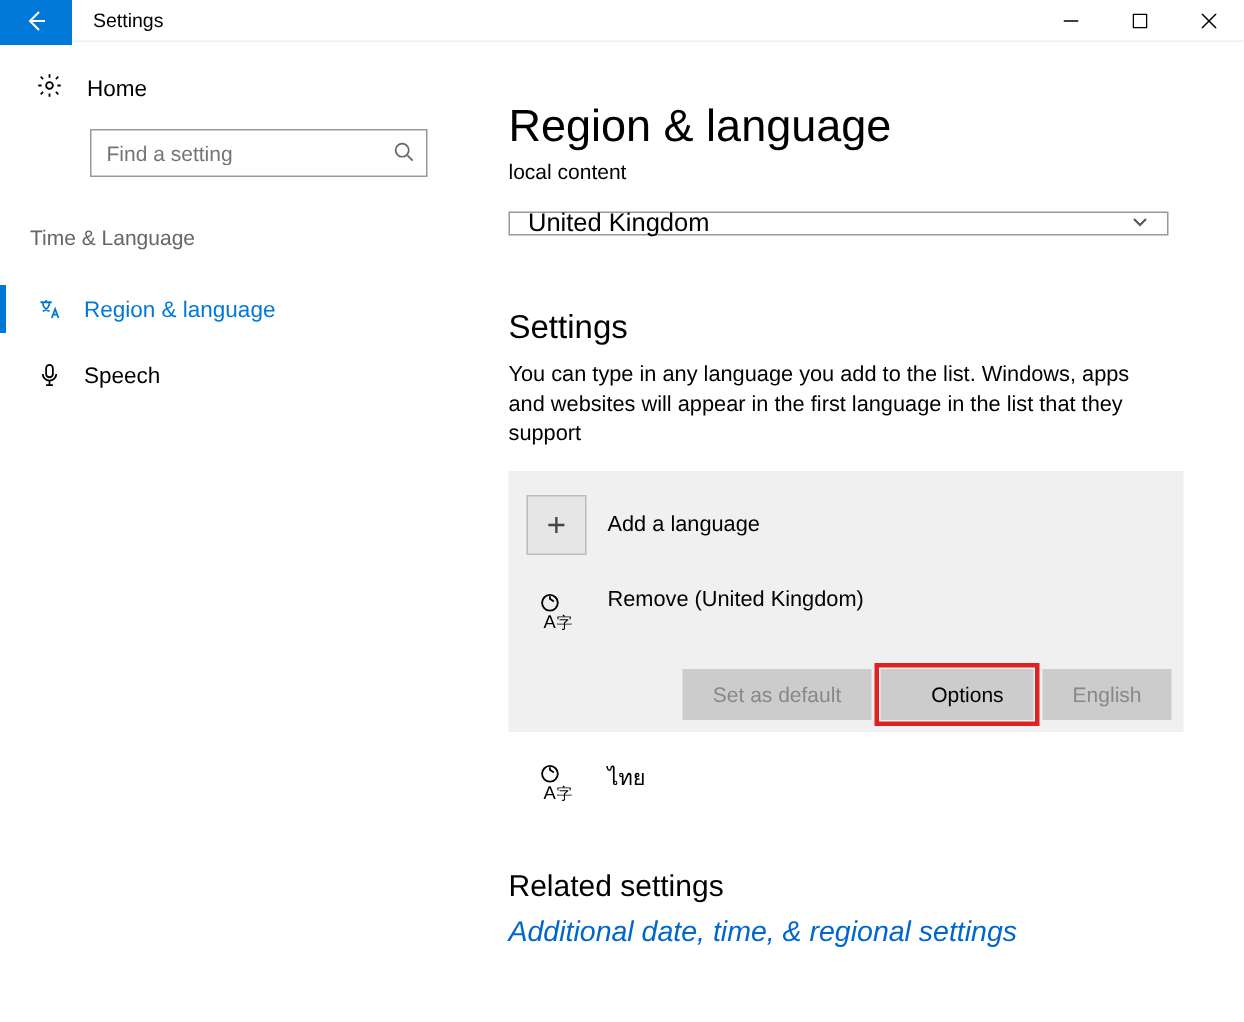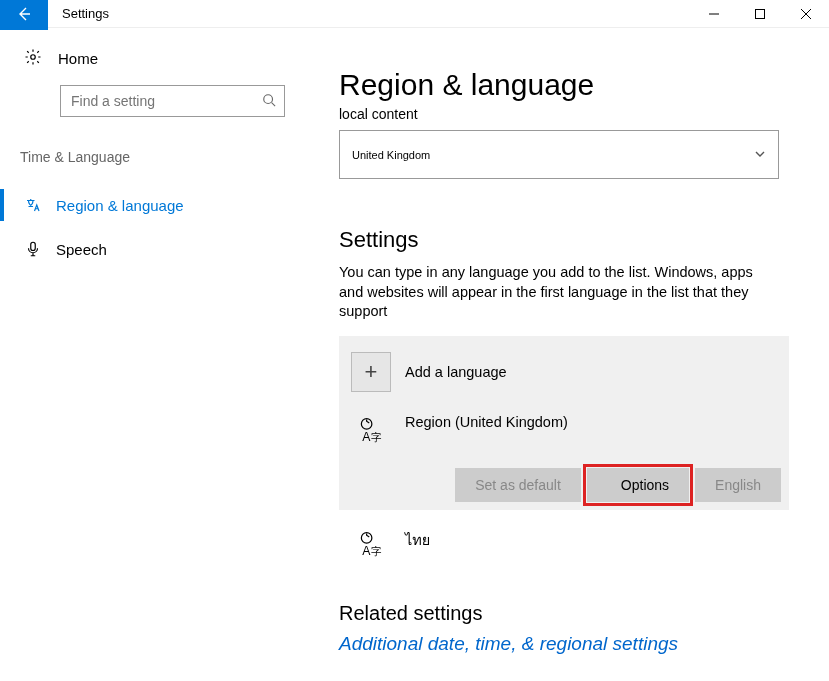--- a/index.html
+++ b/index.html
@@ -118,28 +118,28 @@
     font-weight: 300;
     margin: 0;
   }
   .subtle-label {
     font-size: 14px;
     color:#000;
     margin-top: 4px;
   }
   .dropdown {
     border: 1px solid #999;
-    height: 49px;
+    height: 16px;
     display: flex;
     align-items: center;
     justify-content: space-between;
     padding: 0 12px;
-    margin-top: 8px;
+    margin-top: 19px;
     width: 440px;
-    font-size: 11px;
+    font-size: 17px;
   }
   .section-title {
     font-size: 22px;
     font-weight: 400;
     margin-top: 48px;
   }
   .section-text {
     font-size: 14.5px;
     margin-top: 10px;
     width: 440px;
@@ -316,21 +316,21 @@
       </div>
       <div class="lang-row">
         <div class="lang-icon">
           <svg width="28" height="28" viewBox="0 0 32 32" fill="none" stroke="#000" stroke-width="1.4">
             <circle cx="11" cy="9" r="6"></circle>
               <path d="M11 4v2l3 2"></path>
             <text x="6" y="28" font-size="14" fill="#000" stroke="none">A</text>
             <text x="16" y="28" font-size="12" fill="#000" stroke="none">字</text>
           </svg>
         </div>
-        <span>Region (United Kingdom)</span>
+        <span>Remove (United Kingdom)</span>
       </div>
       <div class="action-row">
         <button class="btn disabled">Set as default</button>
         <button class="btn highlight">Options</button>
         <button class="btn disabled">English</button>
       </div>
     </div>
 
     <div class="lang-outside">
       <div class="lang-icon">

